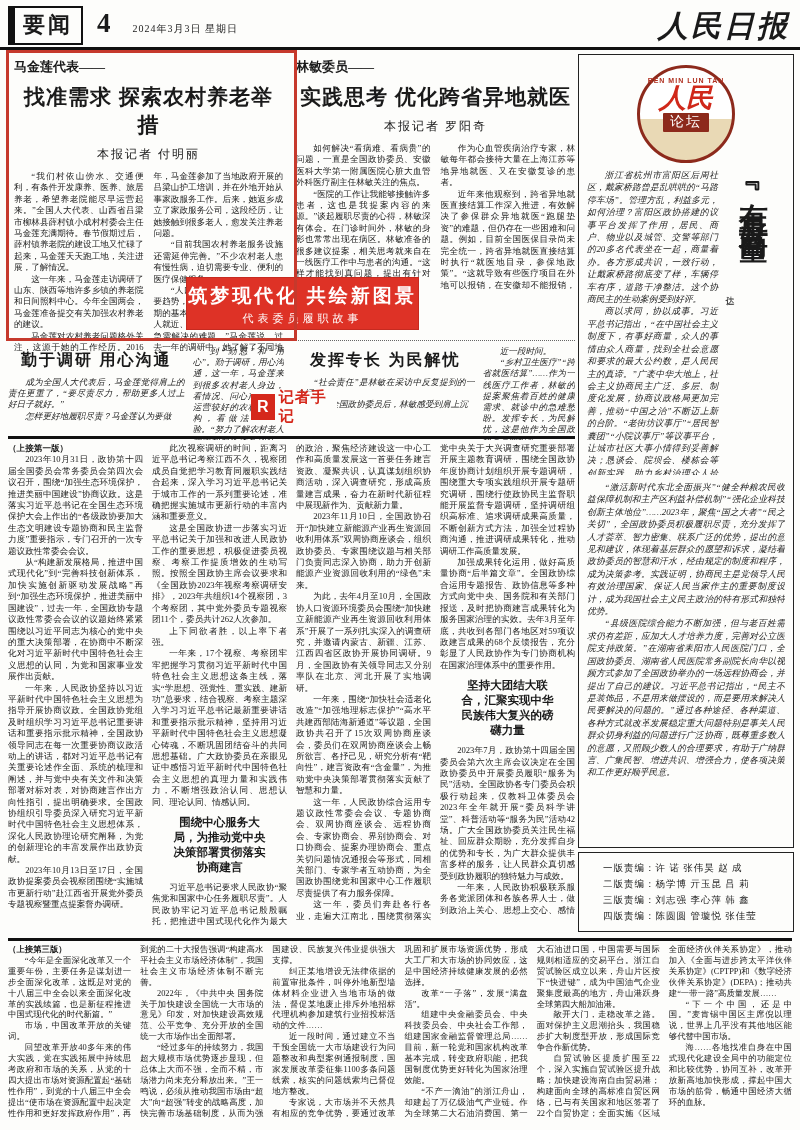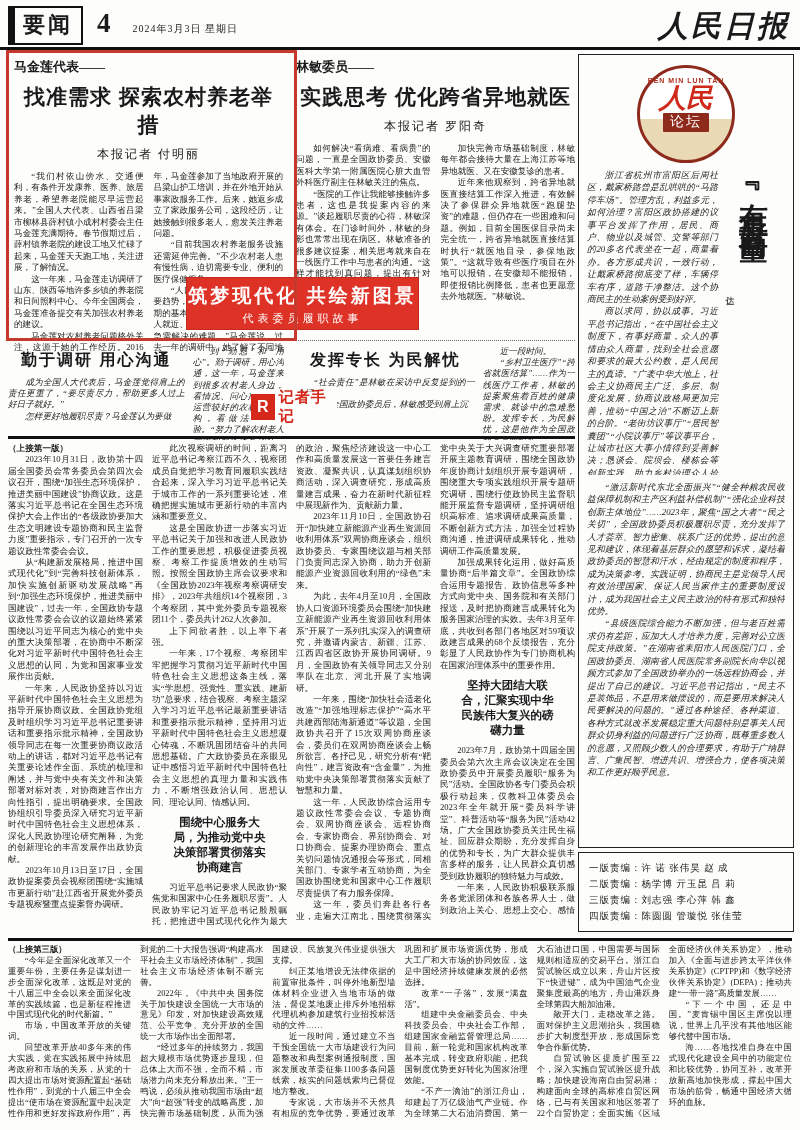--- a/index.html
+++ b/index.html
@@ -66,21 +66,21 @@
   .forum-top{display:flex;height:306px;margin-top:4px;}
   .forum-text-col{flex:1;overflow:hidden;padding-right:5px;}
   .forum .flowtext{font-size:8.8px;line-height:12.4px;}
   .forum-title-col{width:62px;position:relative;}
   .vtitle{writing-mode:vertical-rl;font-size:29px;font-weight:bold;letter-spacing:8px;
         margin:4px auto 0;height:100%;line-height:34px;}
   .vauthor{position:absolute;left:0px;top:120px;writing-mode:vertical-rl;font-size:9px;color:#333;}
   .forum-bottom{margin-top:6px;height:336px;overflow:hidden;}
   
   .editors{position:absolute;left:578px;top:852px;width:216px;height:80px;border:1.5px solid #222;
-        box-sizing:border-box;padding:7px 10px;font-size:9.5px;line-height:16px;}
+        box-sizing:border-box;padding:7px 24px;font-size:9.5px;line-height:16px;}
   .editors p{margin:0;text-indent:0;letter-spacing:1px;}
   .bottom-rule{position:absolute;left:8px;top:938px;width:784px;height:3px;background:#111;}
   .bottom-band{position:absolute;left:8px;top:945px;width:784px;height:180px;column-count:6;
         column-gap:9px;font-size:8.4px;line-height:10.9px;}
 </style>
 </head>
 <body>
 
 <div class="page">
 
@@ -106,21 +106,21 @@
       </div>
   </div>
 
   <div class="article" style="left:296px;top:58px;width:279px;">
     <div class="kicker">林敏委员——</div>
     <div class="art-title">实践思考  优化跨省异地就医</div>
     <div class="byline">本报记者 罗阳奇</div>
     <div class="bodycols" style="column-count:2;height:160px;margin-top:8px;">
         <p class="para">如何解决“看病难、看病贵”的问题，一直是全国政协委员、安徽医科大学第一附属医院心脏大血管外科医疗副主任林敏关注的焦点。</p>
         <p class="para">“医院的工作让我能够接触许多患者，这也是我提案内容的来源。”谈起履职尽责的心得，林敏深有体会。在门诊时间外，林敏的身影也常常出现在病区。林敏准备的很多建议提案，相关思考就来自在一线医疗工作中与患者的沟通。“这样才能找到真问题，提出有针对性、操作性强的提案。”林敏说。</p>
-        <p class="para">加快完善市场基础制度，林敏每年都会接待大量在上海江苏等地异地就医、又在安徽复诊的患者。</p>
+        <p class="para">作为心血管疾病治疗专家，林敏每年都会接待大量在上海江苏等地异地就医、又在安徽复诊的患者。</p>
         <p class="para">近年来他观察到，跨省异地就医直接结算工作深入推进，有效解决了参保群众异地就医“跑腿垫资”的难题，但仍存在一些困难和问题。例如，目前全国医保目录尚未完全统一，跨省异地就医直接结算时执行“就医地目录，参保地政策”。“这就导致有些医疗项目在外地可以报销，在安徽却不能报销，即使报销比例降低，患者也更愿意去外地就医。”林敏说。</p>
       </div>
   </div>
 
   <div class="banner">
     <div class="banner-l1">筑梦现代化  共绘新图景</div>
     <div class="banner-l2">代表委员履职故事</div>
   </div>
 
   <div class="notes" style="left:8px;width:276px;">

